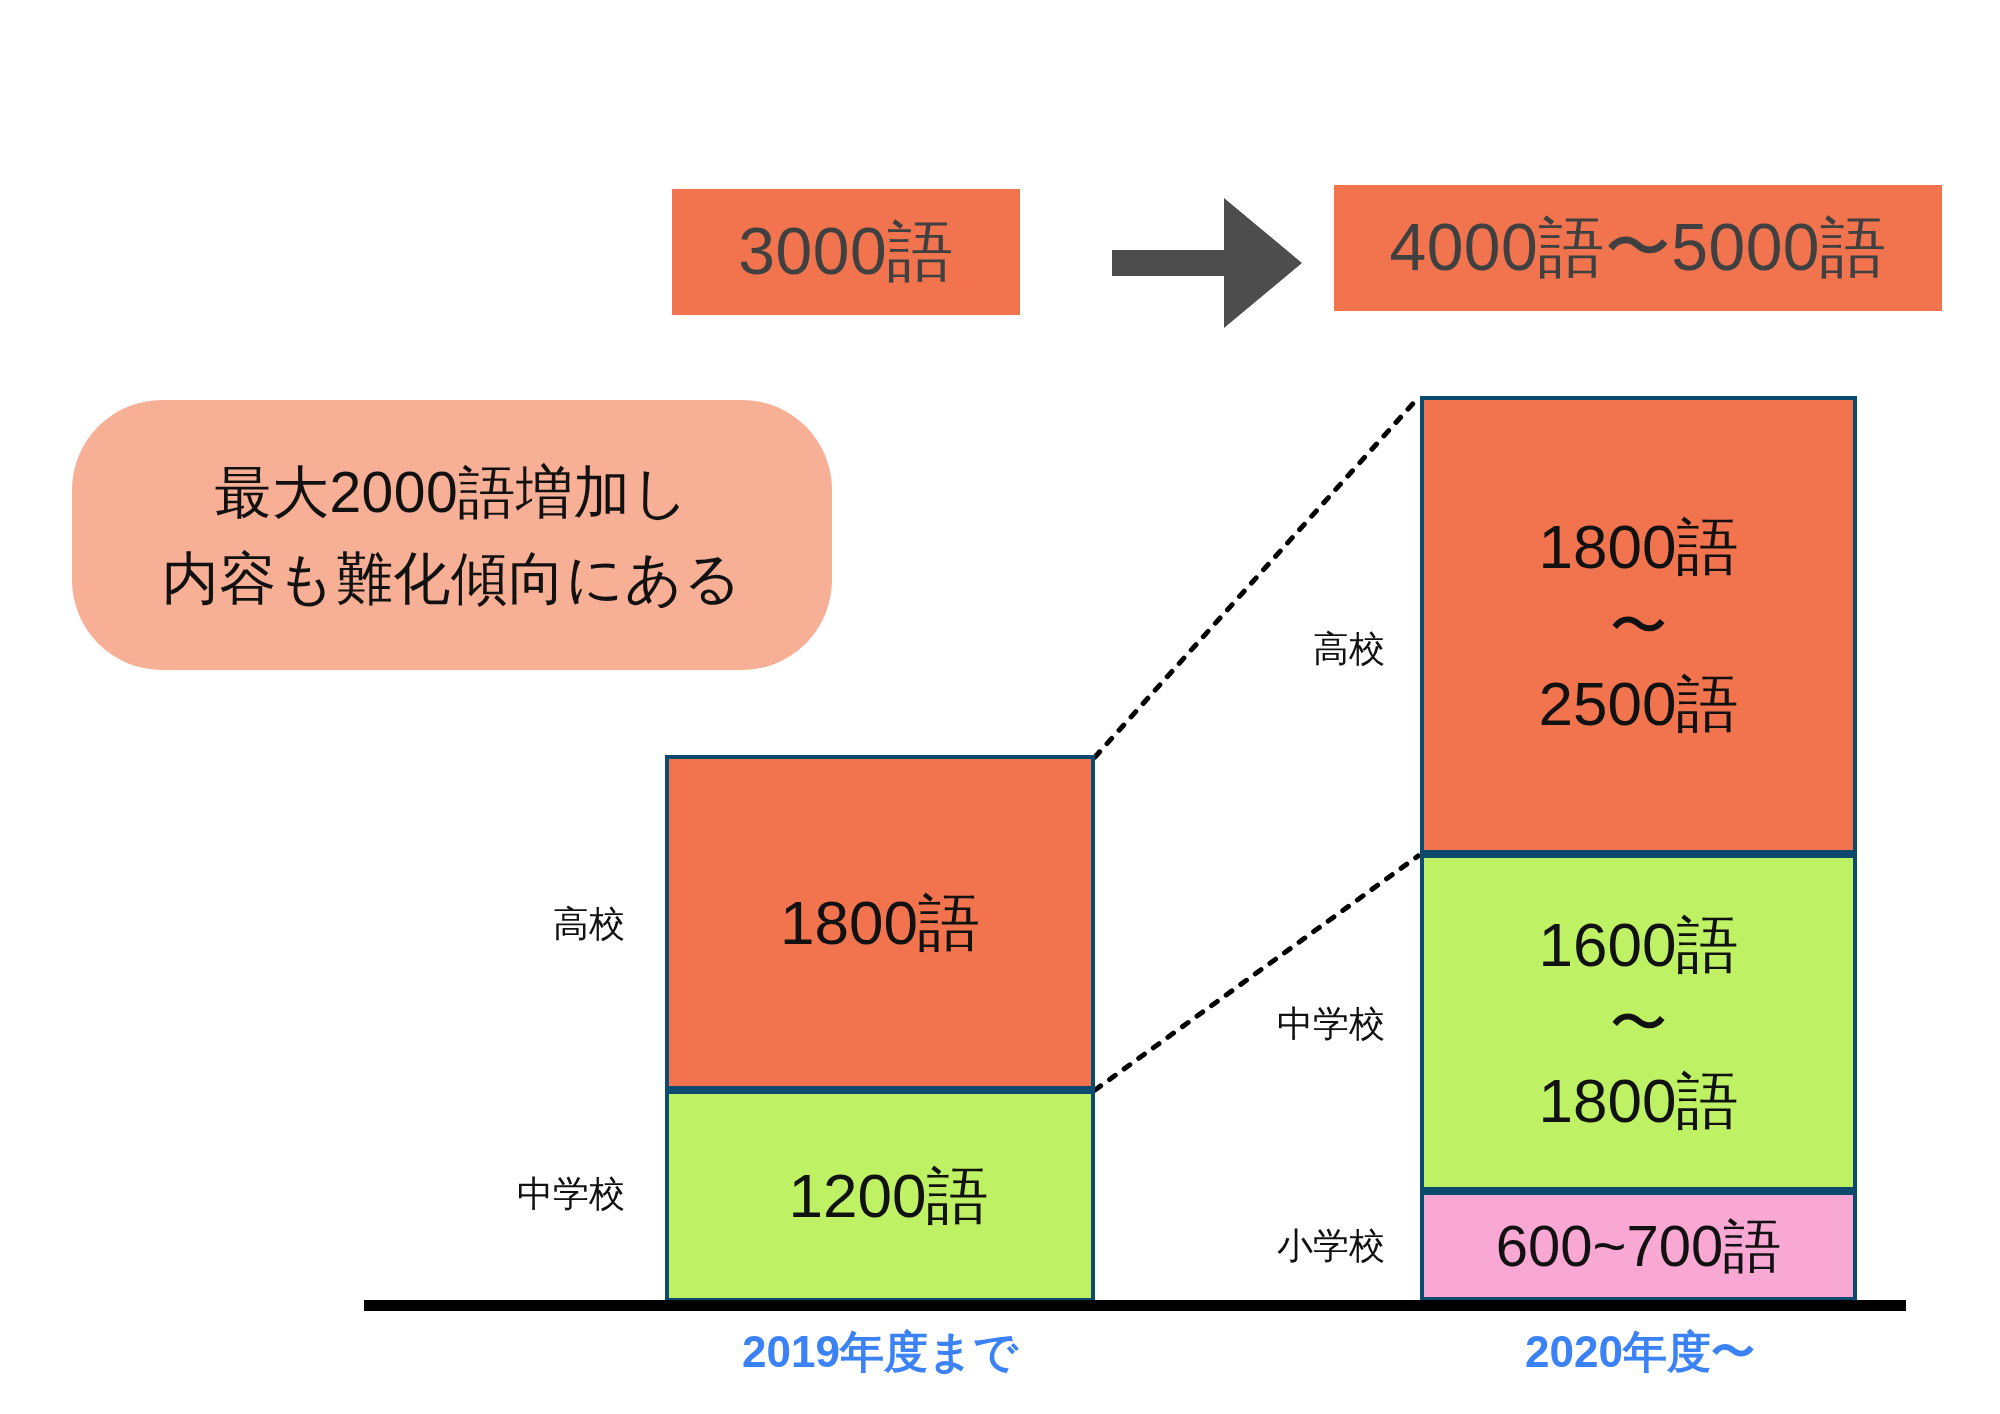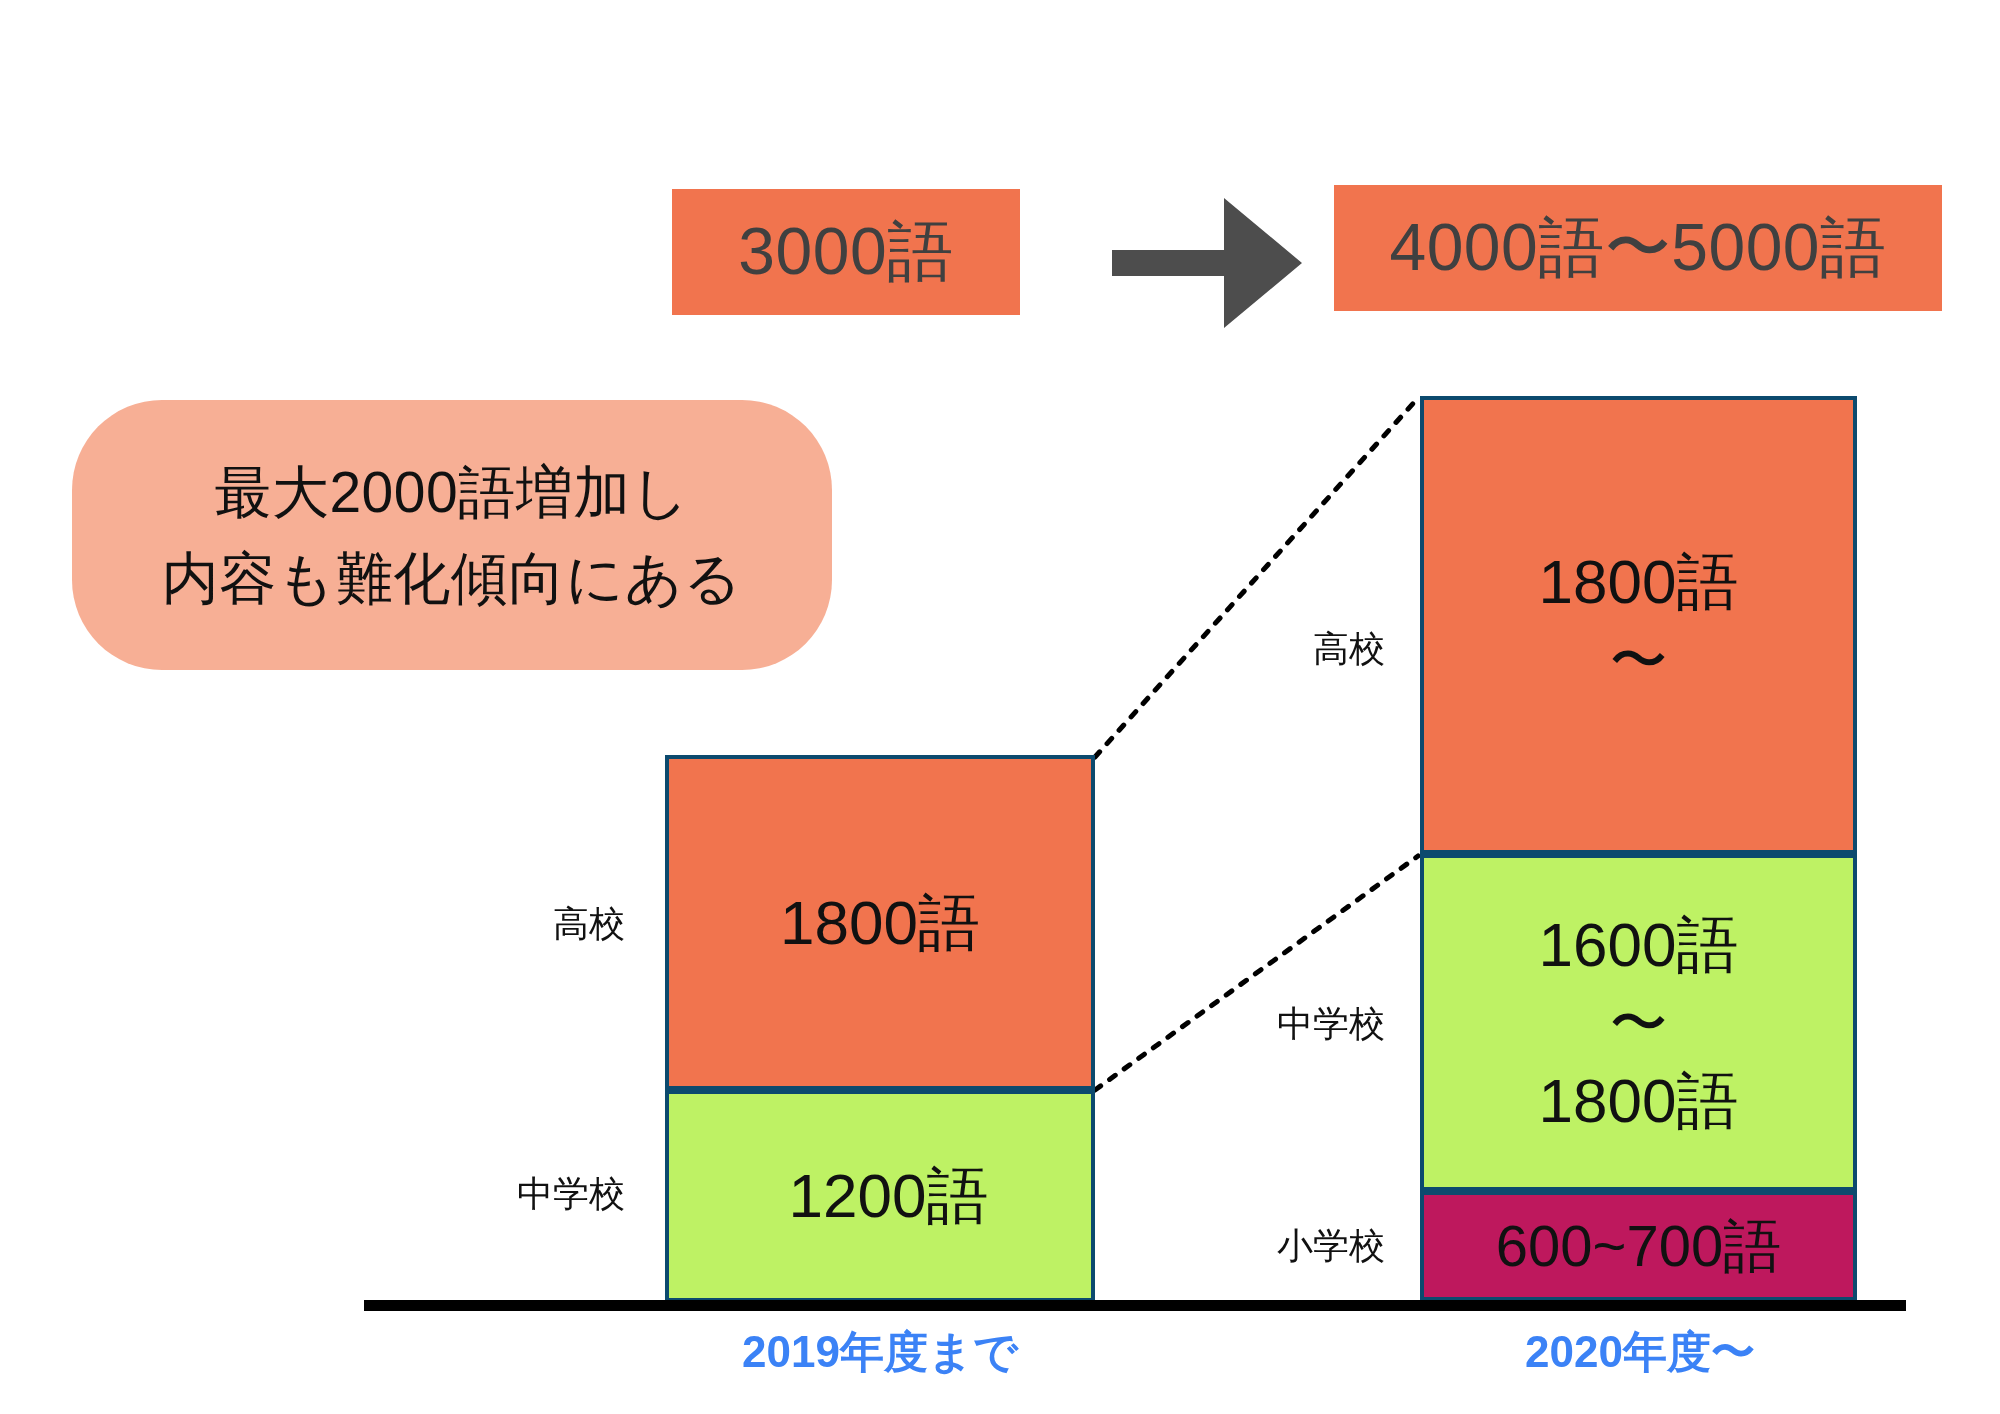--- a/index.html
+++ b/index.html
@@ -95,21 +95,21 @@
     display: flex;
     flex-direction: column;
     align-items: center;
     justify-content: center;
     text-align: center;
     color: #111111;
     line-height: 1.12;
   }
   .seg.orange { background: #F1744E; }
   .seg.pink   { background: #bef264; }
-  .seg.yellow { background: #be185d; }
+  .seg.yellow { background: #f9a8d4; }
 
   .seg .val      { font-size: 62px; white-space: nowrap; }
   .seg .val.small{ font-size: 58px; }
   .seg .tilde    { font-size: 58px; line-height: 1.5; }
 
   
   #bar-left-high  { left: 665px; top: 755px;  width: 430px; height: 335px; }
   #bar-left-mid   { left: 665px; top: 1090px; width: 430px; height: 212px; padding-left: 17px; }
 
   
@@ -182,20 +182,21 @@
     <span class="val">1200語</span>
   </div>
 
   <div class="seg-label" id="label-left-high">高校</div>
 
   <div class="seg-label" id="label-left-mid">中学校</div>
 
   <div class="seg orange" id="bar-right-high">
     <span class="val">1800語</span>
     <span class="tilde">〜</span>
+    <span class="val">2500語</span>
   </div>
 
   <div class="seg pink" id="bar-right-mid">
     <span class="val">1600語</span>
     <span class="tilde">〜</span>
     <span class="val">1800語</span>
   </div>
 
   <div class="seg yellow" id="bar-right-elem">
     <span class="val small">600~700語</span>

